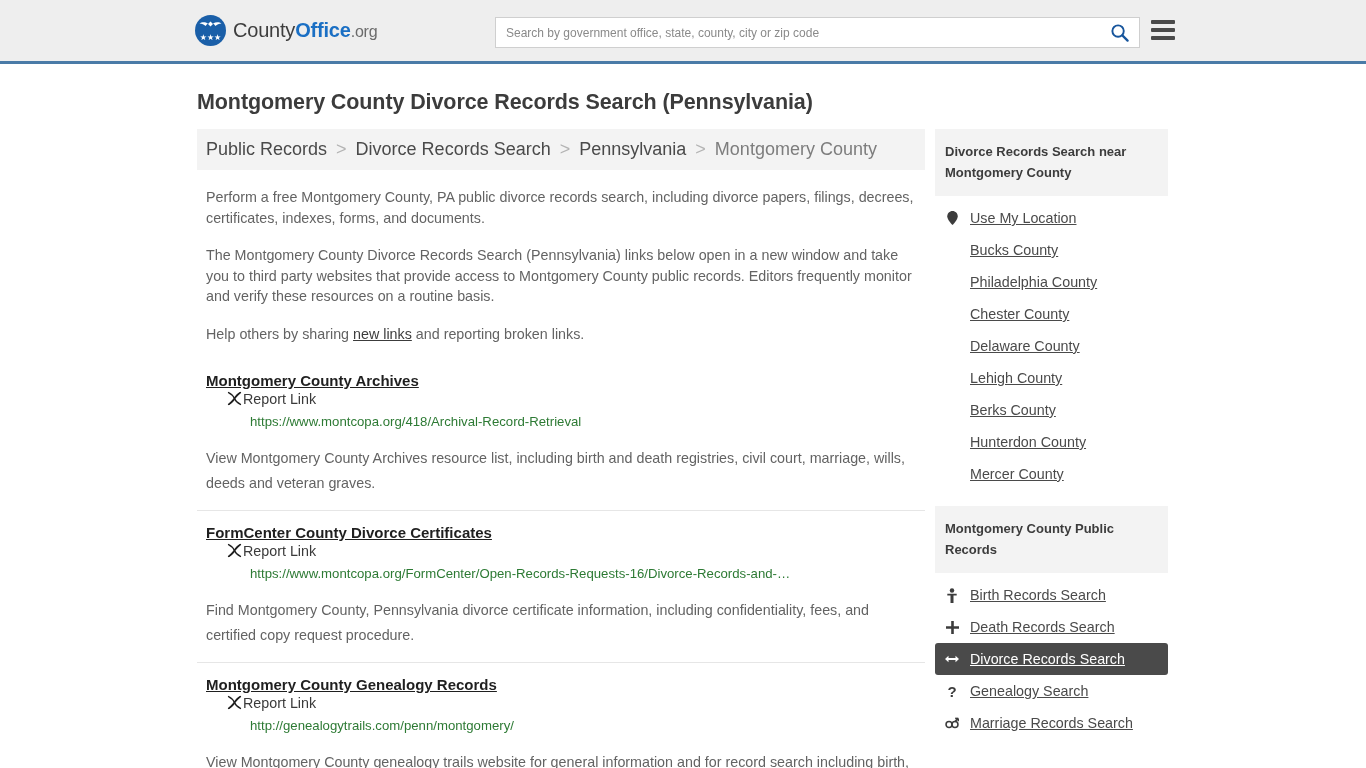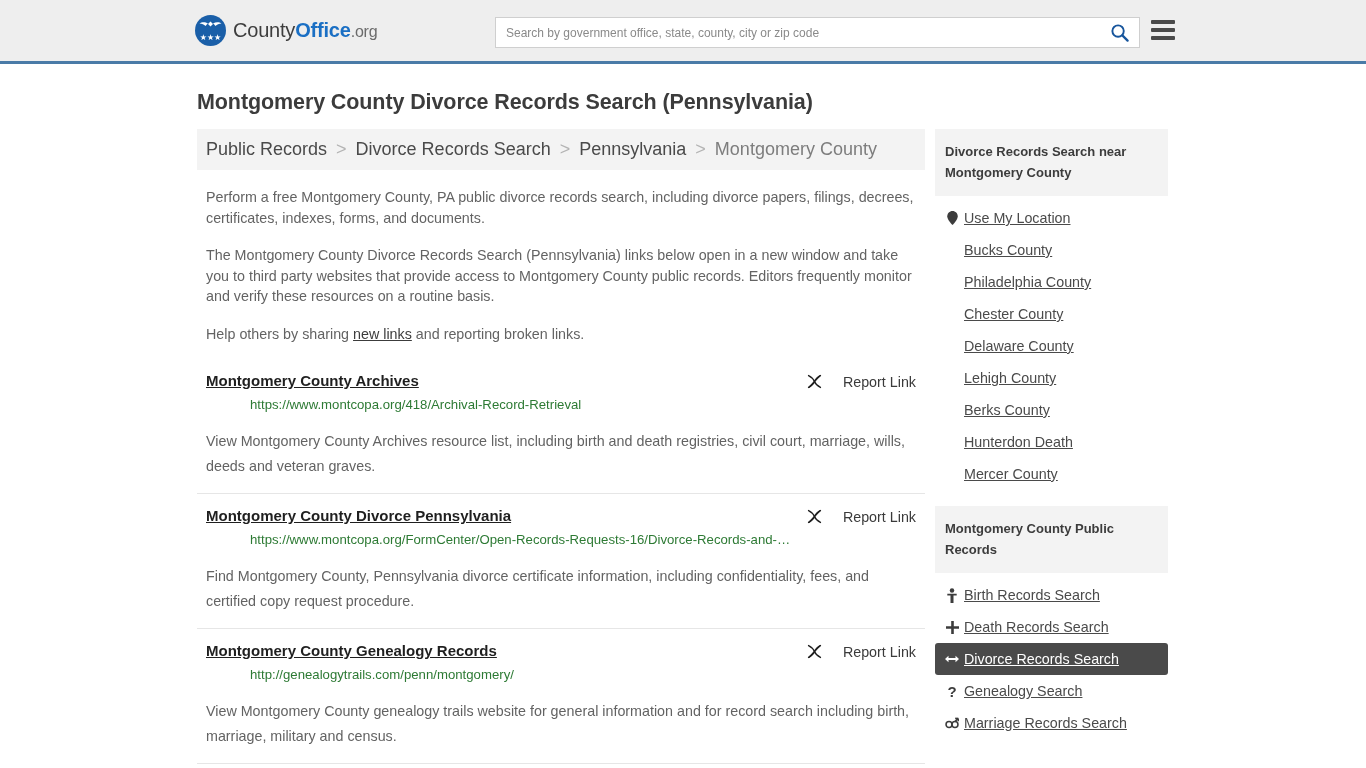--- a/index.html
+++ b/index.html
@@ -153,33 +153,34 @@
   
   .results { margin-top: 20px; }
   .result {
     border-top: 1px solid #e6e6e6;
     padding: 13px 9px 14px 9px;
   }
   .result:first-child { border-top: none; padding-top: 8px; }
   .result-head {
     display: flex;
     align-items: flex-start;
-    justify-content: space-between;
+    justify-content: flex-end;
+    flex-direction: column;
   }
   .result-title {
     font-size: 15px;
     font-weight: bold;
     color: #1f1f1f;
     text-decoration: underline;
     cursor: pointer;
   }
   .report-link {
     display: flex;
     align-items: center;
-    gap: 20px;
+    gap: 0;
     cursor: pointer;
     flex: 0 0 auto;
     margin-left: 20px;
     padding-top: 1px;
   }
   .report-link .rl-label {
     font-size: 14.3px;
     color: #3a3a3a;
   }
   .result-url {
@@ -204,21 +205,21 @@
     padding: 12px 10px 13px 10px;
     font-size: 13px;
     font-weight: bold;
     color: #3c3c3c;
     line-height: 21px;
   }
   .panel-list { padding-top: 6px; }
   .panel-item {
     display: flex;
     align-items: center;
-    gap: 5px;
+    gap: 11px;
     padding: 8px 10px;
     cursor: pointer;
   }
   .panel-item .p-icon {
     width: 14px;
     flex: 0 0 14px;
     display: flex;
     align-items: center;
     justify-content: center;
     color: #3c3c3c;
@@ -307,21 +308,21 @@
                   <line x1="4" y1="16.5" x2="16" y2="3.5" stroke="#1f1f1f" stroke-width="1.6" stroke-linecap="round"></line>
                 </svg>
                 <span class="rl-label">Report Link</span>
               </div>
             </div>
             <div class="result-url">https://www.montcopa.org/418/Archival-Record-Retrieval</div>
             <div class="result-desc">View Montgomery County Archives resource list, including birth and death registries, civil court, marriage, wills, deeds and veteran graves.</div>
           </div>
           <div class="result">
             <div class="result-head">
-              <a class="result-title">Montgomery County Divorce Pennsylvania</a>
+              <a class="result-title">FormCenter County Divorce Certificates</a>
               <div class="report-link">
                 <svg width="17" height="17" viewBox="0 0 20 20">
                   <path d="M3 3 C7 5 9 7.5 10 10 C11 12.5 13 15 17 17" fill="none" stroke="#1f1f1f" stroke-width="1.6" stroke-linecap="round"></path>
                   <path d="M17 3 C13 5 11 7.5 10 10 C9 12.5 7 15 3 17" fill="none" stroke="#1f1f1f" stroke-width="1.6" stroke-linecap="round"></path>
                   <line x1="4" y1="16.5" x2="16" y2="3.5" stroke="#1f1f1f" stroke-width="1.6" stroke-linecap="round"></line>
                 </svg>
                 <span class="rl-label">Report Link</span>
               </div>
             </div>
             <div class="result-url">https://www.montcopa.org/FormCenter/Open-Records-Requests-16/Divorce-Records-and-…</div>
@@ -391,21 +392,21 @@
             <div class="panel-item no-icon">
               <span class="p-icon"></span>
               <span class="p-label">Lehigh County</span>
             </div>
             <div class="panel-item no-icon">
               <span class="p-icon"></span>
               <span class="p-label">Berks County</span>
             </div>
             <div class="panel-item no-icon">
               <span class="p-icon"></span>
-              <span class="p-label">Hunterdon Death</span>
+              <span class="p-label">Hunterdon County</span>
             </div>
             <div class="panel-item no-icon">
               <span class="p-icon"></span>
               <span class="p-label">Mercer County</span>
             </div>
           </div>
       </div>
 
       <div class="panel">
         <div class="panel-head">Montgomery County Public Records</div>

